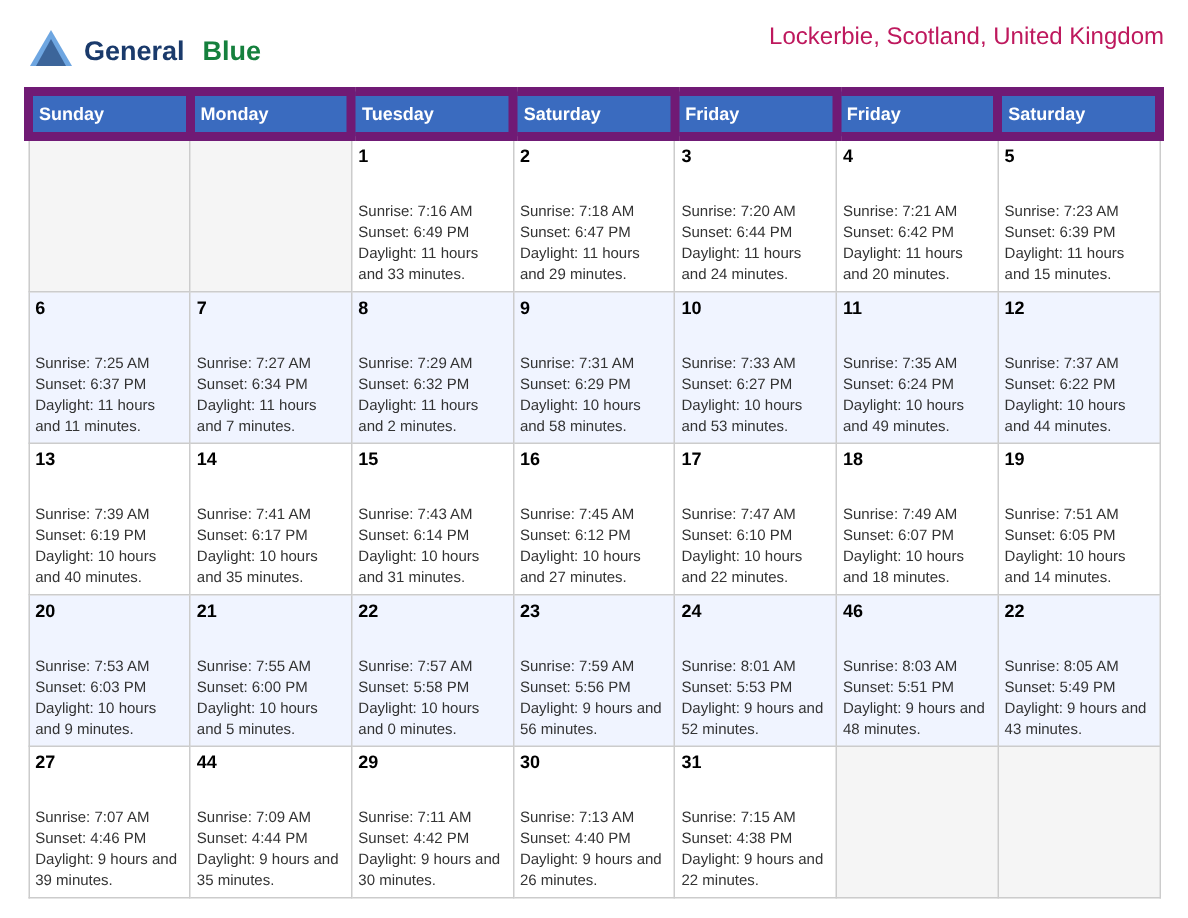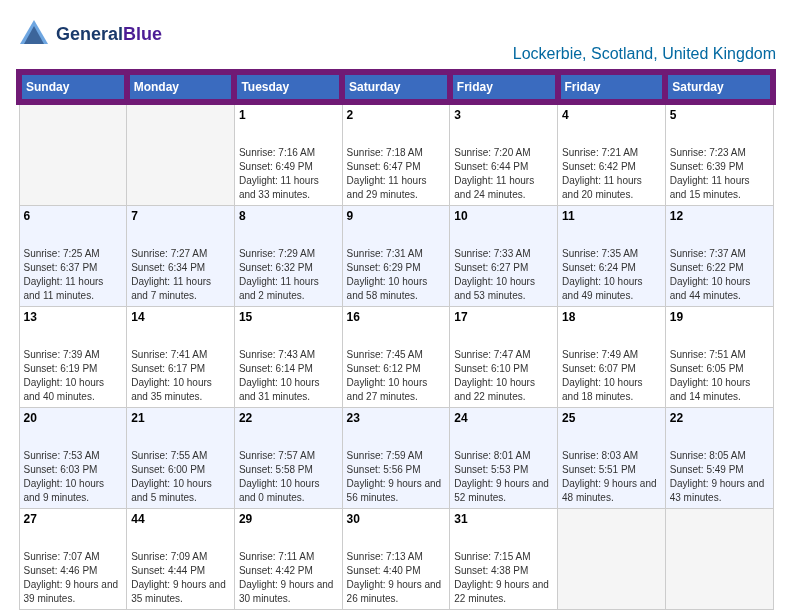--- a/index.html
+++ b/index.html
@@ -24,22 +24,21 @@
     .title-block {
       text-align: right;
     }
     .month-title {
       font-size: 36px;
       color: #222;
       font-weight: normal;
     }
     .location {
       font-size: 16px;
-      color: #0369a1;
-      margin-top: 29px;
+      color: #be185d;
     }
     .calendar {
       width: 100%;
       border-collapse: collapse;
       font-size: 11px;
     }
     .calendar th {
       background: #3a6bbf;
       color: #fff;
       padding: 5px 4px;
@@ -84,23 +83,23 @@
 <body>
 
 <div class="header">
   <div class="logo-wrapper">
     <svg width="36" height="36" viewBox="0 0 36 36">
       <rect x="0" y="0" width="36" height="36" fill="white"></rect>
       <polygon points="18,4 32,28 4,28" fill="#4a90d9" opacity="0.8"></polygon>
       <polygon points="18,10 28,28 8,28" fill="#1a3a6b" opacity="0.6"></polygon>
     </svg>
     <div class="logo">
-      <div style="display:flex; align-items:baseline; gap:0px;">
+      <div style="display:flex; align-items:baseline; gap:12px;">
         <span style="font-size:18px; font-weight:bold; color:#1a3a6b;">General</span>
-        <span style="font-size:18px; font-weight:bold; color:#4c1d95;">Blue</span>
+        <span style="font-size:18px; font-weight:bold; color:#15803d;">Blue</span>
       </div>
     </div>
   </div>
   <div class="title-block">
     <div class="location">Lockerbie, Scotland, United Kingdom</div>
   </div>
 </div>
 
 <table class="calendar">
   <thead>
@@ -214,21 +213,21 @@
         </td>
         <td>
           <span class="day-num">23</span>
           <div class="day-info">Sunrise: 7:59 AM<br>Sunset: 5:56 PM<br>Daylight: 9 hours and 56 minutes.</div>
         </td>
         <td>
           <span class="day-num">24</span>
           <div class="day-info">Sunrise: 8:01 AM<br>Sunset: 5:53 PM<br>Daylight: 9 hours and 52 minutes.</div>
         </td>
         <td>
-          <span class="day-num">25</span>
+          <span class="day-num">46</span>
           <div class="day-info">Sunrise: 8:03 AM<br>Sunset: 5:51 PM<br>Daylight: 9 hours and 48 minutes.</div>
         </td>
         <td>
           <span class="day-num">22</span>
           <div class="day-info">Sunrise: 8:05 AM<br>Sunset: 5:49 PM<br>Daylight: 9 hours and 43 minutes.</div>
         </td>
       </tr>
       <tr>
         <td>
           <span class="day-num">27</span>

